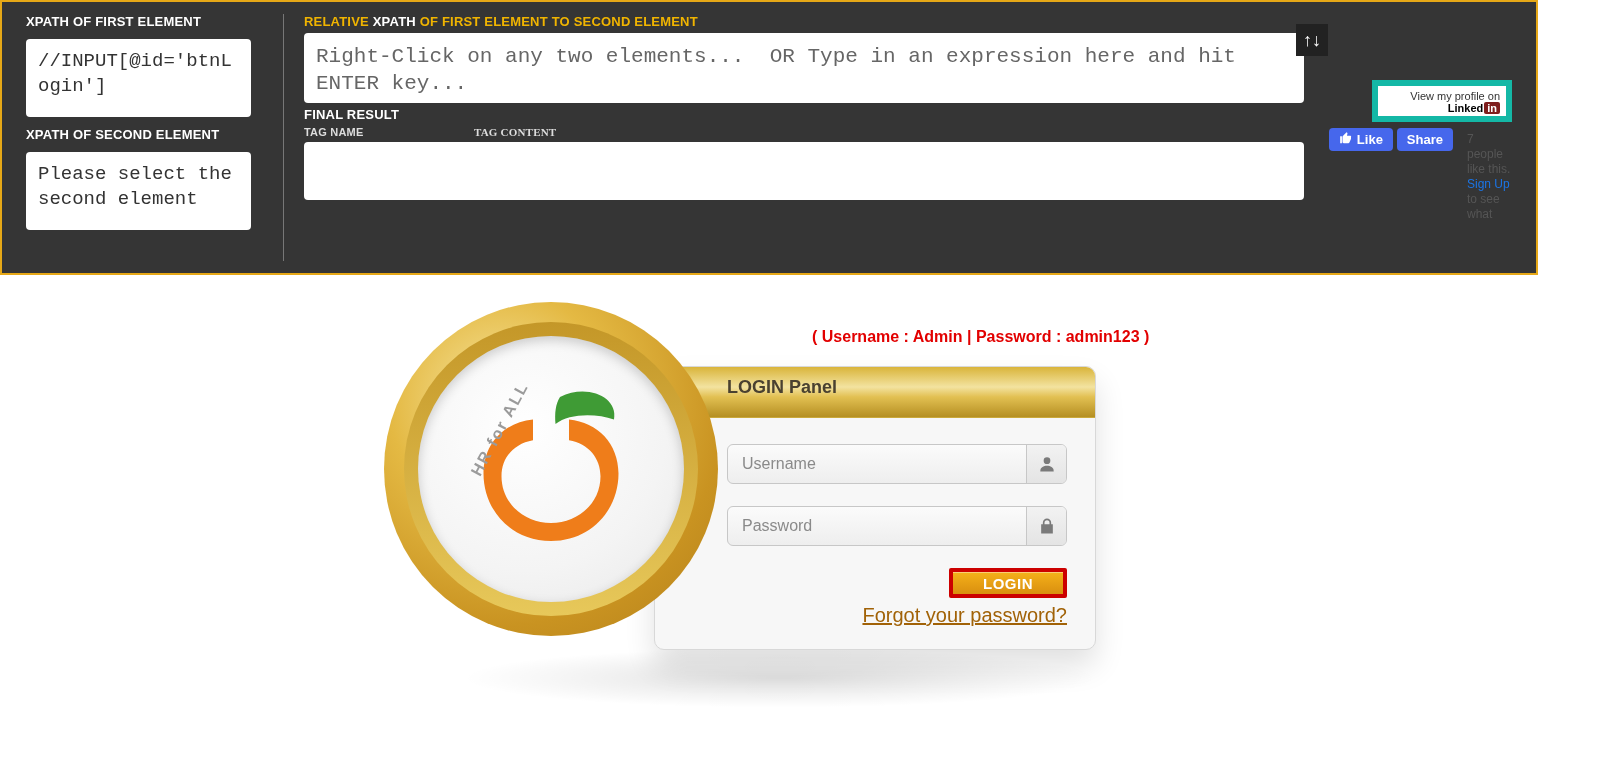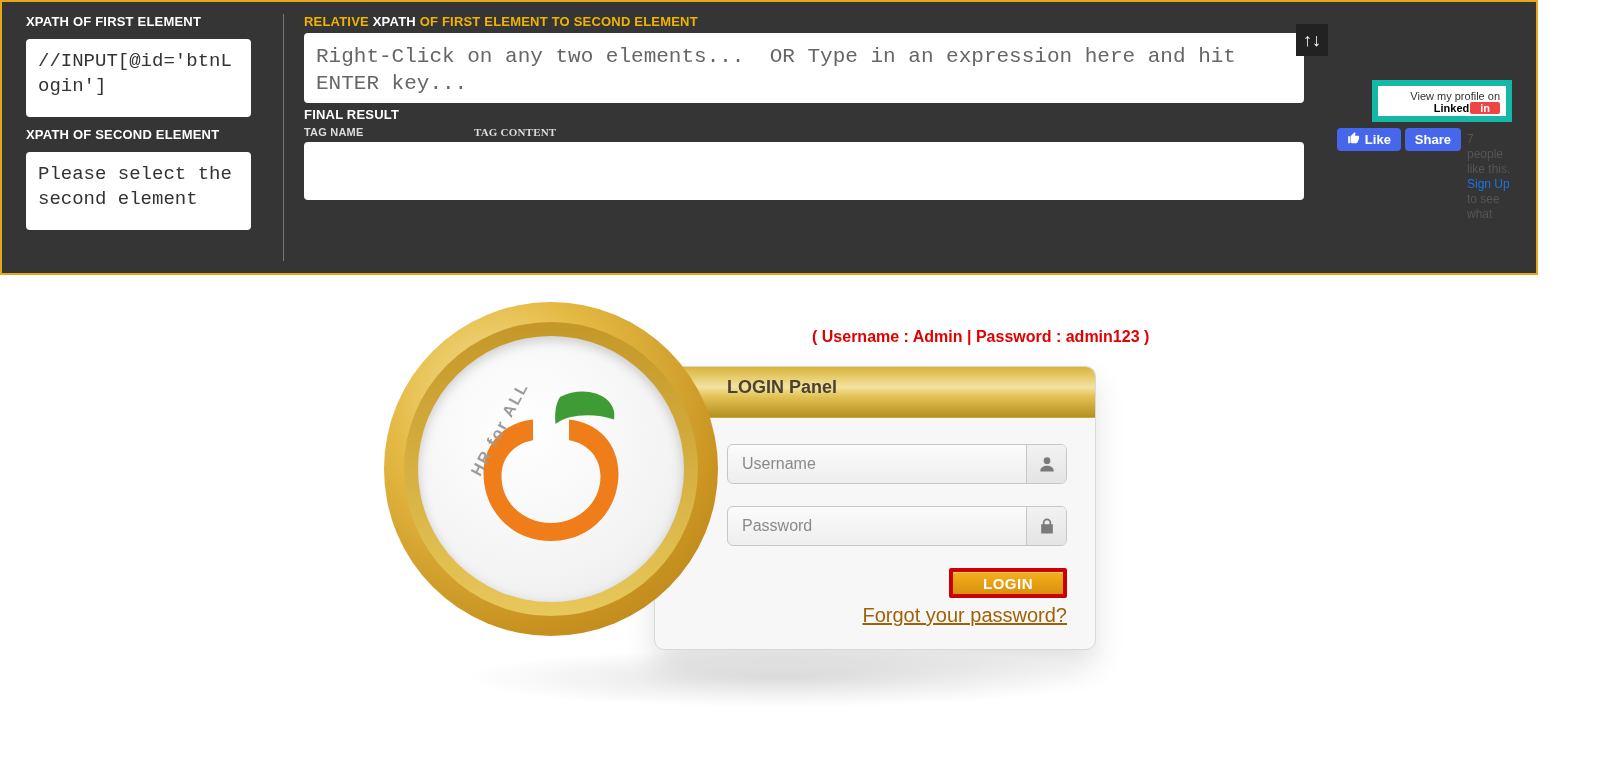--- a/index.html
+++ b/index.html
@@ -119,23 +119,23 @@
     text-align: right;
     line-height: 1.1;
     border-radius: 0;
   }
   .linkedin-badge .li-logo {
     display: inline-block;
     font-weight: bold;
     color: #000;
   }
   .linkedin-badge .li-logo .in {
-    background: #ef4444;
-    color: #fff;
-    padding: 0 10px;
+    background: #7f1d1d;
+    color: #fff;
+    padding: 0 3px;
     border-radius: 2px;
     margin-left: 1px;
   }
 
   .fb-buttons {
     display: flex;
     gap: 4px;
   }
   .fb-btn {
     background: #4667ec;
@@ -375,21 +375,21 @@
   <div class="col3">
     <div style="height:50px"></div>
 
     <div class="linkedin-badge">
       <div>View my profile on</div>
       <span class="li-logo">
         <span>Linked</span><span class="in">in</span>
       </span>
     </div>
 
-    <div style="display:flex; align-items:flex-start; gap:6px;">
+    <div style="display:flex; align-items:flex-start; gap:14px;">
       <div class="fb-buttons">
         <button class="fb-btn">
           <span class="thumb">
             <svg width="14" height="14" viewBox="0 0 24 24" fill="#fff">
                 <path d="M2 21h3V9H2v12zm19-11c0-1.1-.9-2-2-2h-5.3l.8-3.8v-.3c0-.4-.2-.8-.4-1.1L13 2 6.6 8.6C6.2 9 6 9.5 6 10v9c0 1.1.9 2 2 2h8c.8 0 1.5-.5 1.8-1.2l2.7-6.3c.1-.2.1-.5.1-.7V10z"></path>
               </svg>
           </span>
           <span>Like</span>
         </button>
         <button class="fb-btn">

